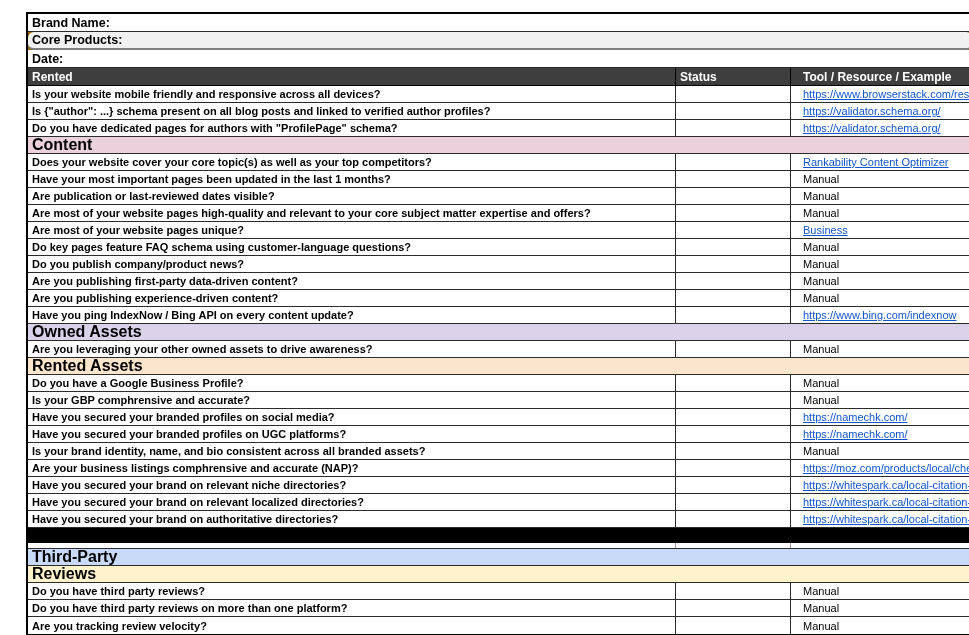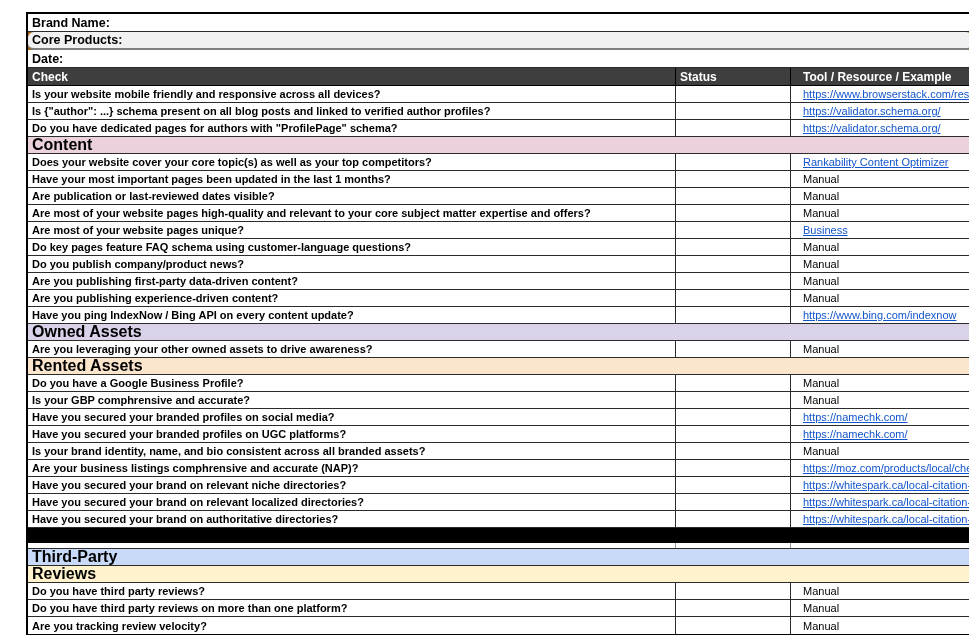--- a/index.html
+++ b/index.html
@@ -47,21 +47,21 @@
           <span class="info-lbl">Core Products:</span>
         </div>
       </div>
       <div class="row r-info">
         <div class="cell full">
           <span class="info-lbl">Date:</span>
         </div>
       </div>
       <div class="row r-header">
         <div class="cell c0">
-          <span>Check</span>
+          <span>Rented</span>
         </div>
         <div class="cell c1">
           <span>Impact [1]</span>
         </div>
         <div class="cell c2">
           <span>Status</span>
         </div>
         <div class="cell c3">
           <span>Tool / Resource / Example</span>
         </div>

